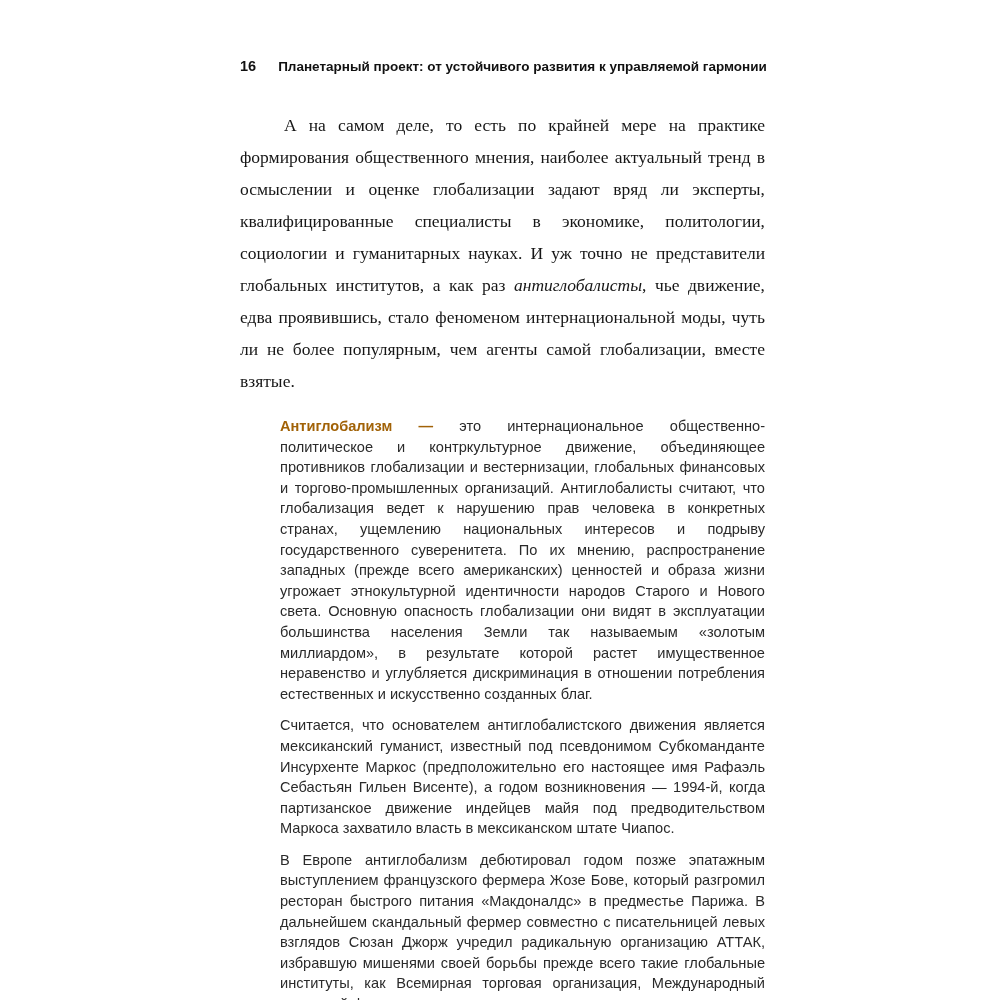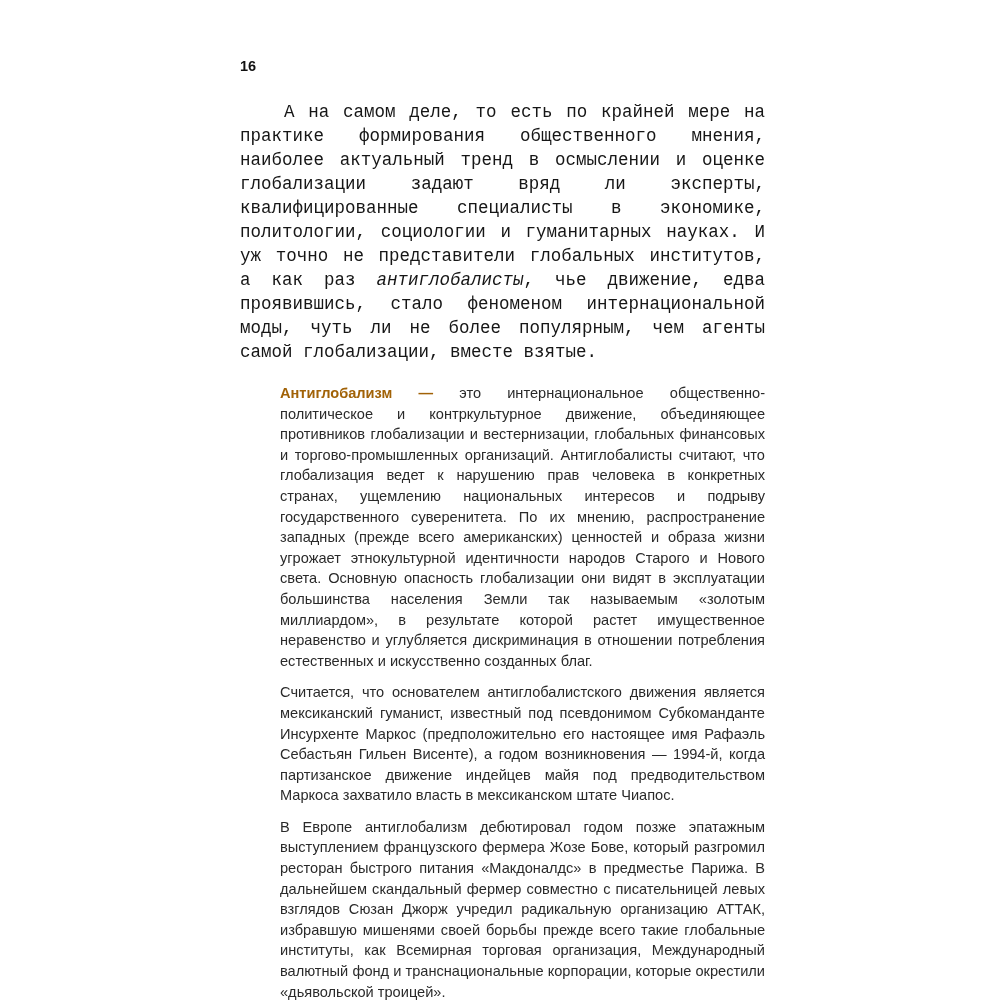--- a/index.html
+++ b/index.html
@@ -18,30 +18,30 @@
     overflow: hidden;
   }
   .running-head {
     display: flex;
     align-items: baseline;
     gap: 22px;
     font-family: "Liberation Sans", sans-serif;
     font-weight: bold;
     font-size: 13.5px;
     color: #111111;
-    margin-bottom: 26px;
+    margin-bottom: 35px;
     white-space: nowrap;
   }
   .pagenum {
     font-size: 14.5px;
   }
   .lead-para {
-    font-family: Liberation Mono, monospace;
+    font-family: Liberation Serif, serif;
     font-size: 17.5px;
-    line-height: 24px;
+    line-height: 32px;
     text-align: justify;
     text-indent: 44px;
     color: #161616;
     hyphens: auto;
     -webkit-hyphens: auto;
   }
   .lead-para em {
     font-style: italic;
   }
   .inset {
@@ -63,20 +63,21 @@
     color: #a16207;
   }
 </style>
 </head>
 <body>
 
 <div class="sheet">
 
   <header class="running-head">
     <span class="pagenum">16</span>
+    <span class="running-title">Планетарный проект: от устойчивого развития к управляемой гармонии</span>
   </header>
 
   <main>
 
     <p class="lead-para"><span>А на самом деле, то есть по крайней мере на практике формирования общественного мнения, наиболее актуальный тренд в осмыслении и оценке глобализации задают вряд ли эксперты, квалифицированные специалисты в экономике, политологии, социологии и гуманитарных науках. И уж точно не представители глобальных институтов, а как раз </span><em>антиглобалисты</em><span>, чье движение, едва проявившись, стало феноменом интернациональной моды, чуть ли не более популярным, чем агенты самой глобализации, вместе взятые.</span></p>
 
     <section class="inset">
 
       <p class="inset-para"><strong>Антиглобализм — </strong><span>это интернациональное общественно-политическое и контркультурное движение, объединяющее противников глобализации и вестернизации, глобальных финансовых и торгово-промышленных организаций. Антиглобалисты считают, что глобализация ведет к нарушению прав человека в конкретных странах, ущемлению национальных интересов и подрыву государственного суверенитета. По их мнению, распространение западных (прежде всего американских) ценностей и образа жизни угрожает этнокультурной идентичности народов Старого и Нового света. Основную опасность глобализации они видят в эксплуатации большинства населения Земли так называемым «золотым миллиардом», в результате которой растет имущественное неравенство и углубляется дискриминация в отношении потребления естественных и искусственно созданных благ.</span></p>
 

